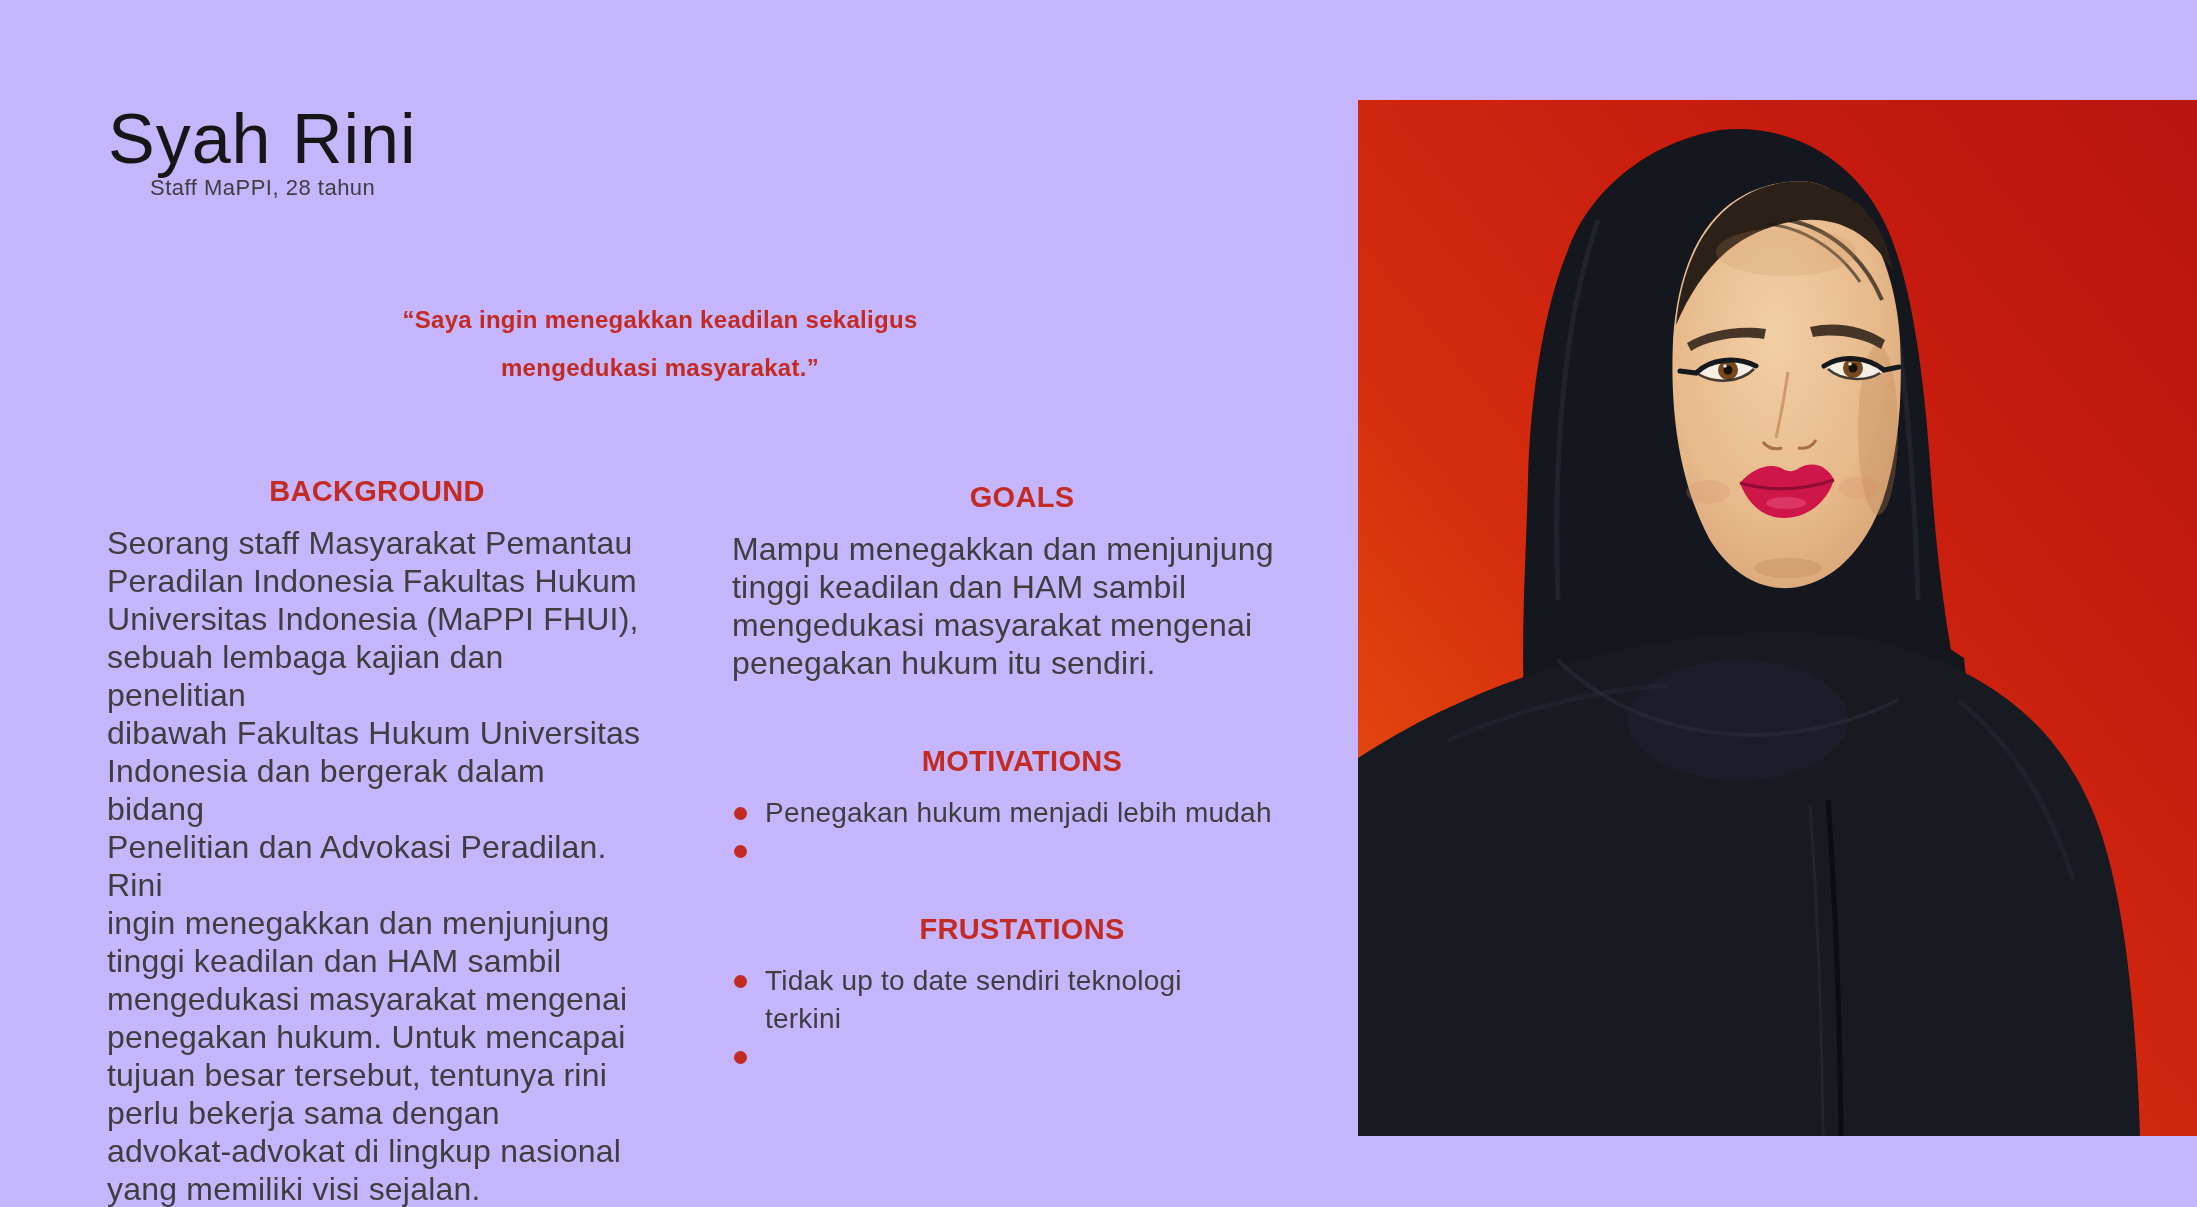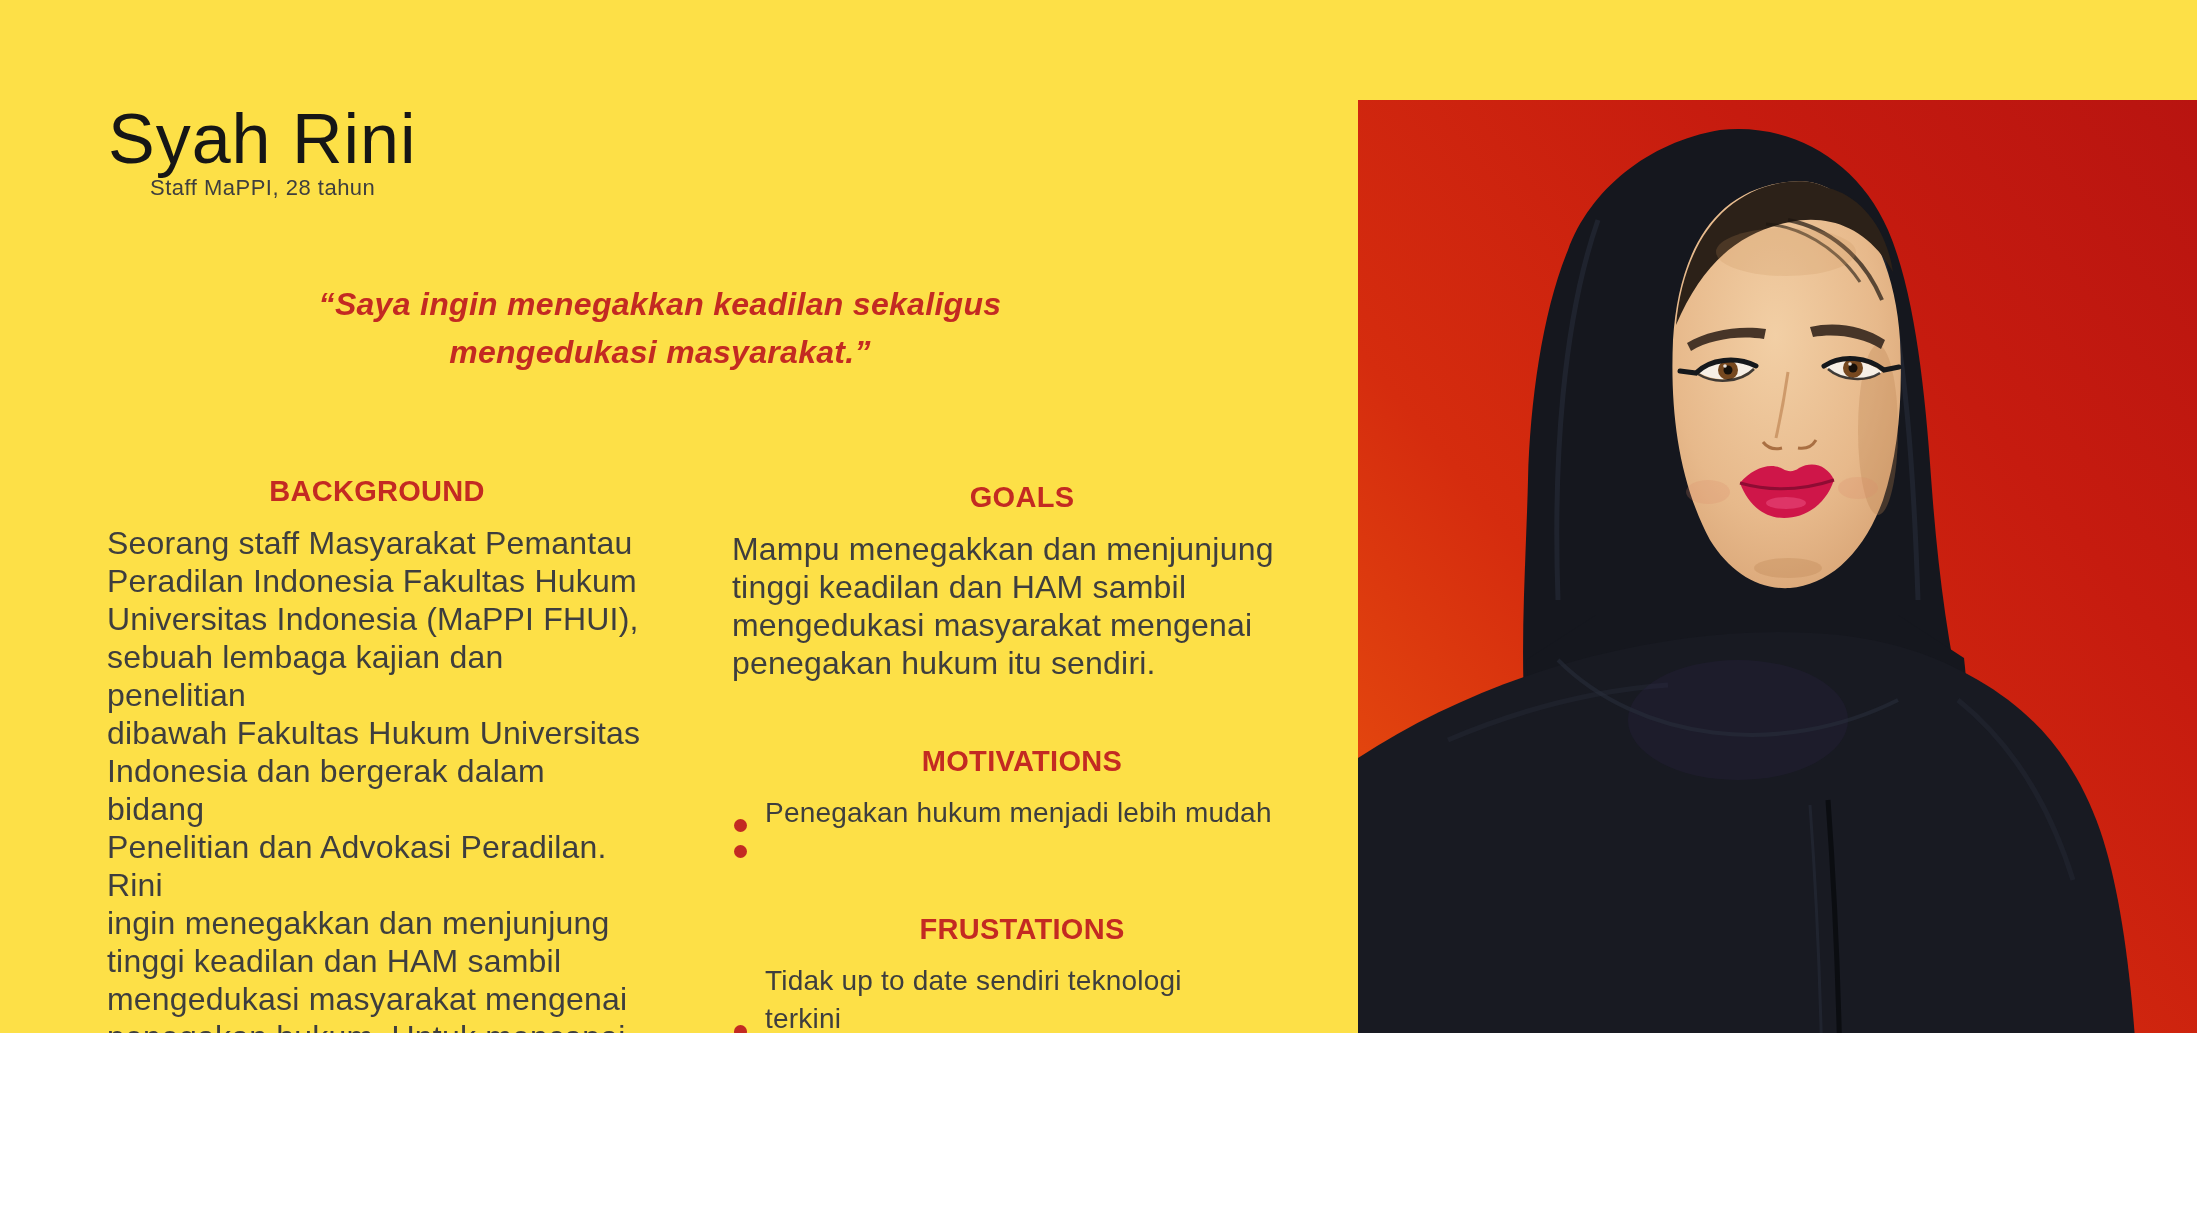--- a/index.html
+++ b/index.html
@@ -10,60 +10,60 @@
     --photo-gradient-mid:#d52c0e;
     --photo-gradient-end:#b81410;
     --hijab-black:#15171e;
     --lips-red:#cf1649;
   }
   *{box-sizing:border-box;margin:0;padding:0;}
   html,body{background:#fff;}
   body{font-family:"Liberation Sans", sans-serif;}
   .canvas{
     position:relative;
-    width:2197px;height:1033px;
-    background:#fde047;
+    width:2197px;height:1207px;
+    background:#c4b5fd;
     overflow:hidden;
   }
   .persona-name{
     position:absolute;left:108px;top:103px;
     font-size:70px;font-weight:400;color:var(--title-black);
     letter-spacing:1px;line-height:1.05;
   }
   .persona-role{
     position:absolute;left:110px;top:175px;
     font-size:22px;font-weight:400;color:var(--text-body);
     letter-spacing:0.5px;
     margin-left:40px;
   }
   .persona-quote{
-    position:absolute;left:180px;top:280px;width:960px;
+    position:absolute;left:180px;top:296px;width:960px;
     text-align:center;
-    font-size:32px;font-style:italic;font-weight:700;
+    font-size:24px;font-weight:700;
     color:var(--accent-red);
     line-height:48px;
     white-space:pre-line;
     letter-spacing:0.3px;
   }
   .col{position:absolute;top:474px;}
   .col-left{left:107px;width:540px;}
   .col-right{left:732px;width:580px;margin-top:6px;}
   .section h2{
     font-size:29px;font-weight:700;color:var(--accent-red);
     line-height:34px;margin-bottom:16px;letter-spacing:0.3px;text-align:center;
   }
   .section p{
     font-size:32px;line-height:38px;color:var(--text-body);
     white-space:pre-line;letter-spacing:0.2px;
   }
   .section + .section{margin-top:62px;}
   .section.tight{margin-top:54px;}
   ul.bullets{list-style:none;}
   ul.bullets li{
-    display:flex;align-items:flex-end;
+    display:flex;align-items:flex-start;
   }
   .dot{
     flex:0 0 auto;
     width:13px;height:13px;border-radius:50%;
     background:var(--accent-red);
     margin:13px 18px 0 2px;
   }
   .bullet-text{
     font-size:28px;line-height:38px;color:var(--text-body);
     white-space:pre-line;letter-spacing:0.2px;

